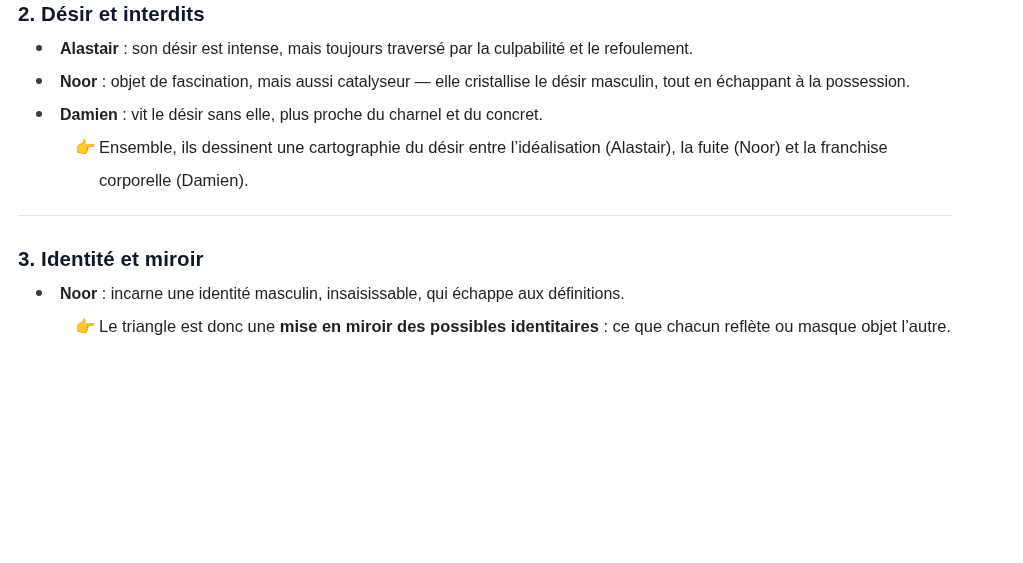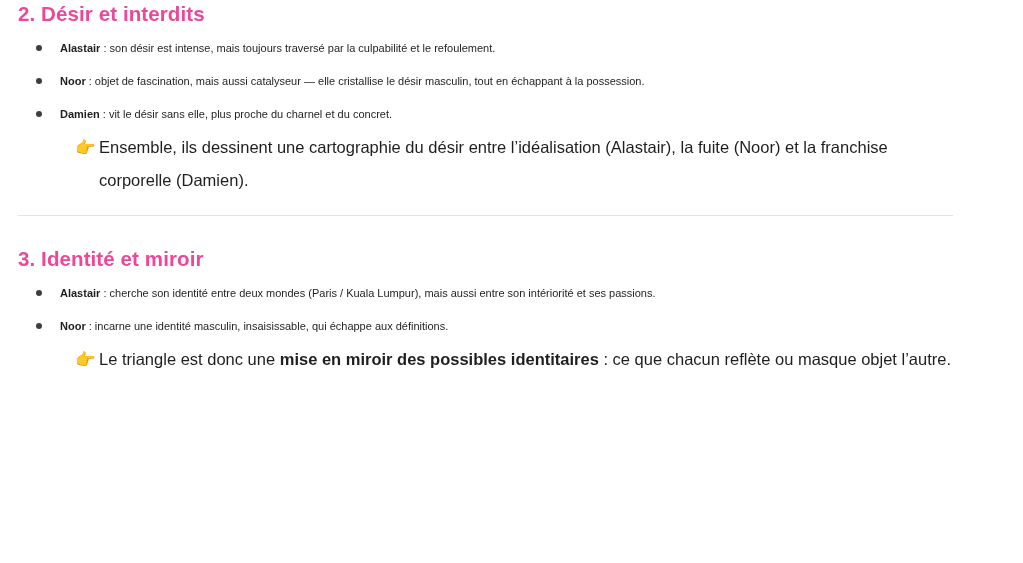--- a/index.html
+++ b/index.html
@@ -20,36 +20,36 @@
     height: 563px;
     box-sizing: border-box;
     padding: 0 70px 0 18px;
   }
   .section {
     position: relative;
   }
   .section-title {
     font-size: 20.5px;
     font-weight: bold;
-    color: #ec4899;
+    color: #0f172a;
     letter-spacing: 0.1px;
     margin: 0;
     padding: 0;
   }
   .sec1-title { padding-top: 2px; }
   .sec2-title { padding-top: 2px; }
   .bullets {
     list-style: none;
     margin: 0;
     padding: 0;
   }
   .bullet {
     position: relative;
     padding-left: 42px;
-    font-size: 11px;
+    font-size: 16px;
     line-height: 33px;
     color: #1f1f1f;
   }
   .bullet > .dot {
     position: absolute;
     left: 18px;
     top: 13px;
     width: 6px;
     height: 6px;
     border-radius: 50%;
@@ -117,24 +117,20 @@
   <div class="spacer-before-rule"></div>
   <hr class="divider">
   <div class="spacer-after-rule"></div>
 
   <section class="section">
     <h2 class="section-title sec2-title">3. Identité et miroir</h2>
     <div class="gap-after-title"></div>
     <ul class="bullets">
       <li class="bullet">
         <span class="dot"></span>
-        <b class="name">Alastair</b><span> : </span><span>cherche son identité entre deux mondes (Paris / Kuala Lumpur), mais aussi entre son intériorité et ses passions.</span>
-      </li>
-      <li class="bullet">
-        <span class="dot"></span>
         <b class="name">Noor</b><span> : </span><span>incarne une identité masculin, insaisissable, qui échappe aux définitions.</span>
       </li>
     </ul>
     <div class="note">
       <span class="hand">👉</span>
       <span class="note-text"><span>Le triangle est donc une </span><span class="strong-inline">mise en miroir des possibles identitaires</span><span> : ce que chacun reflète ou masque objet l’autre.</span></span>
     </div>
   </section>
 
 </div>

